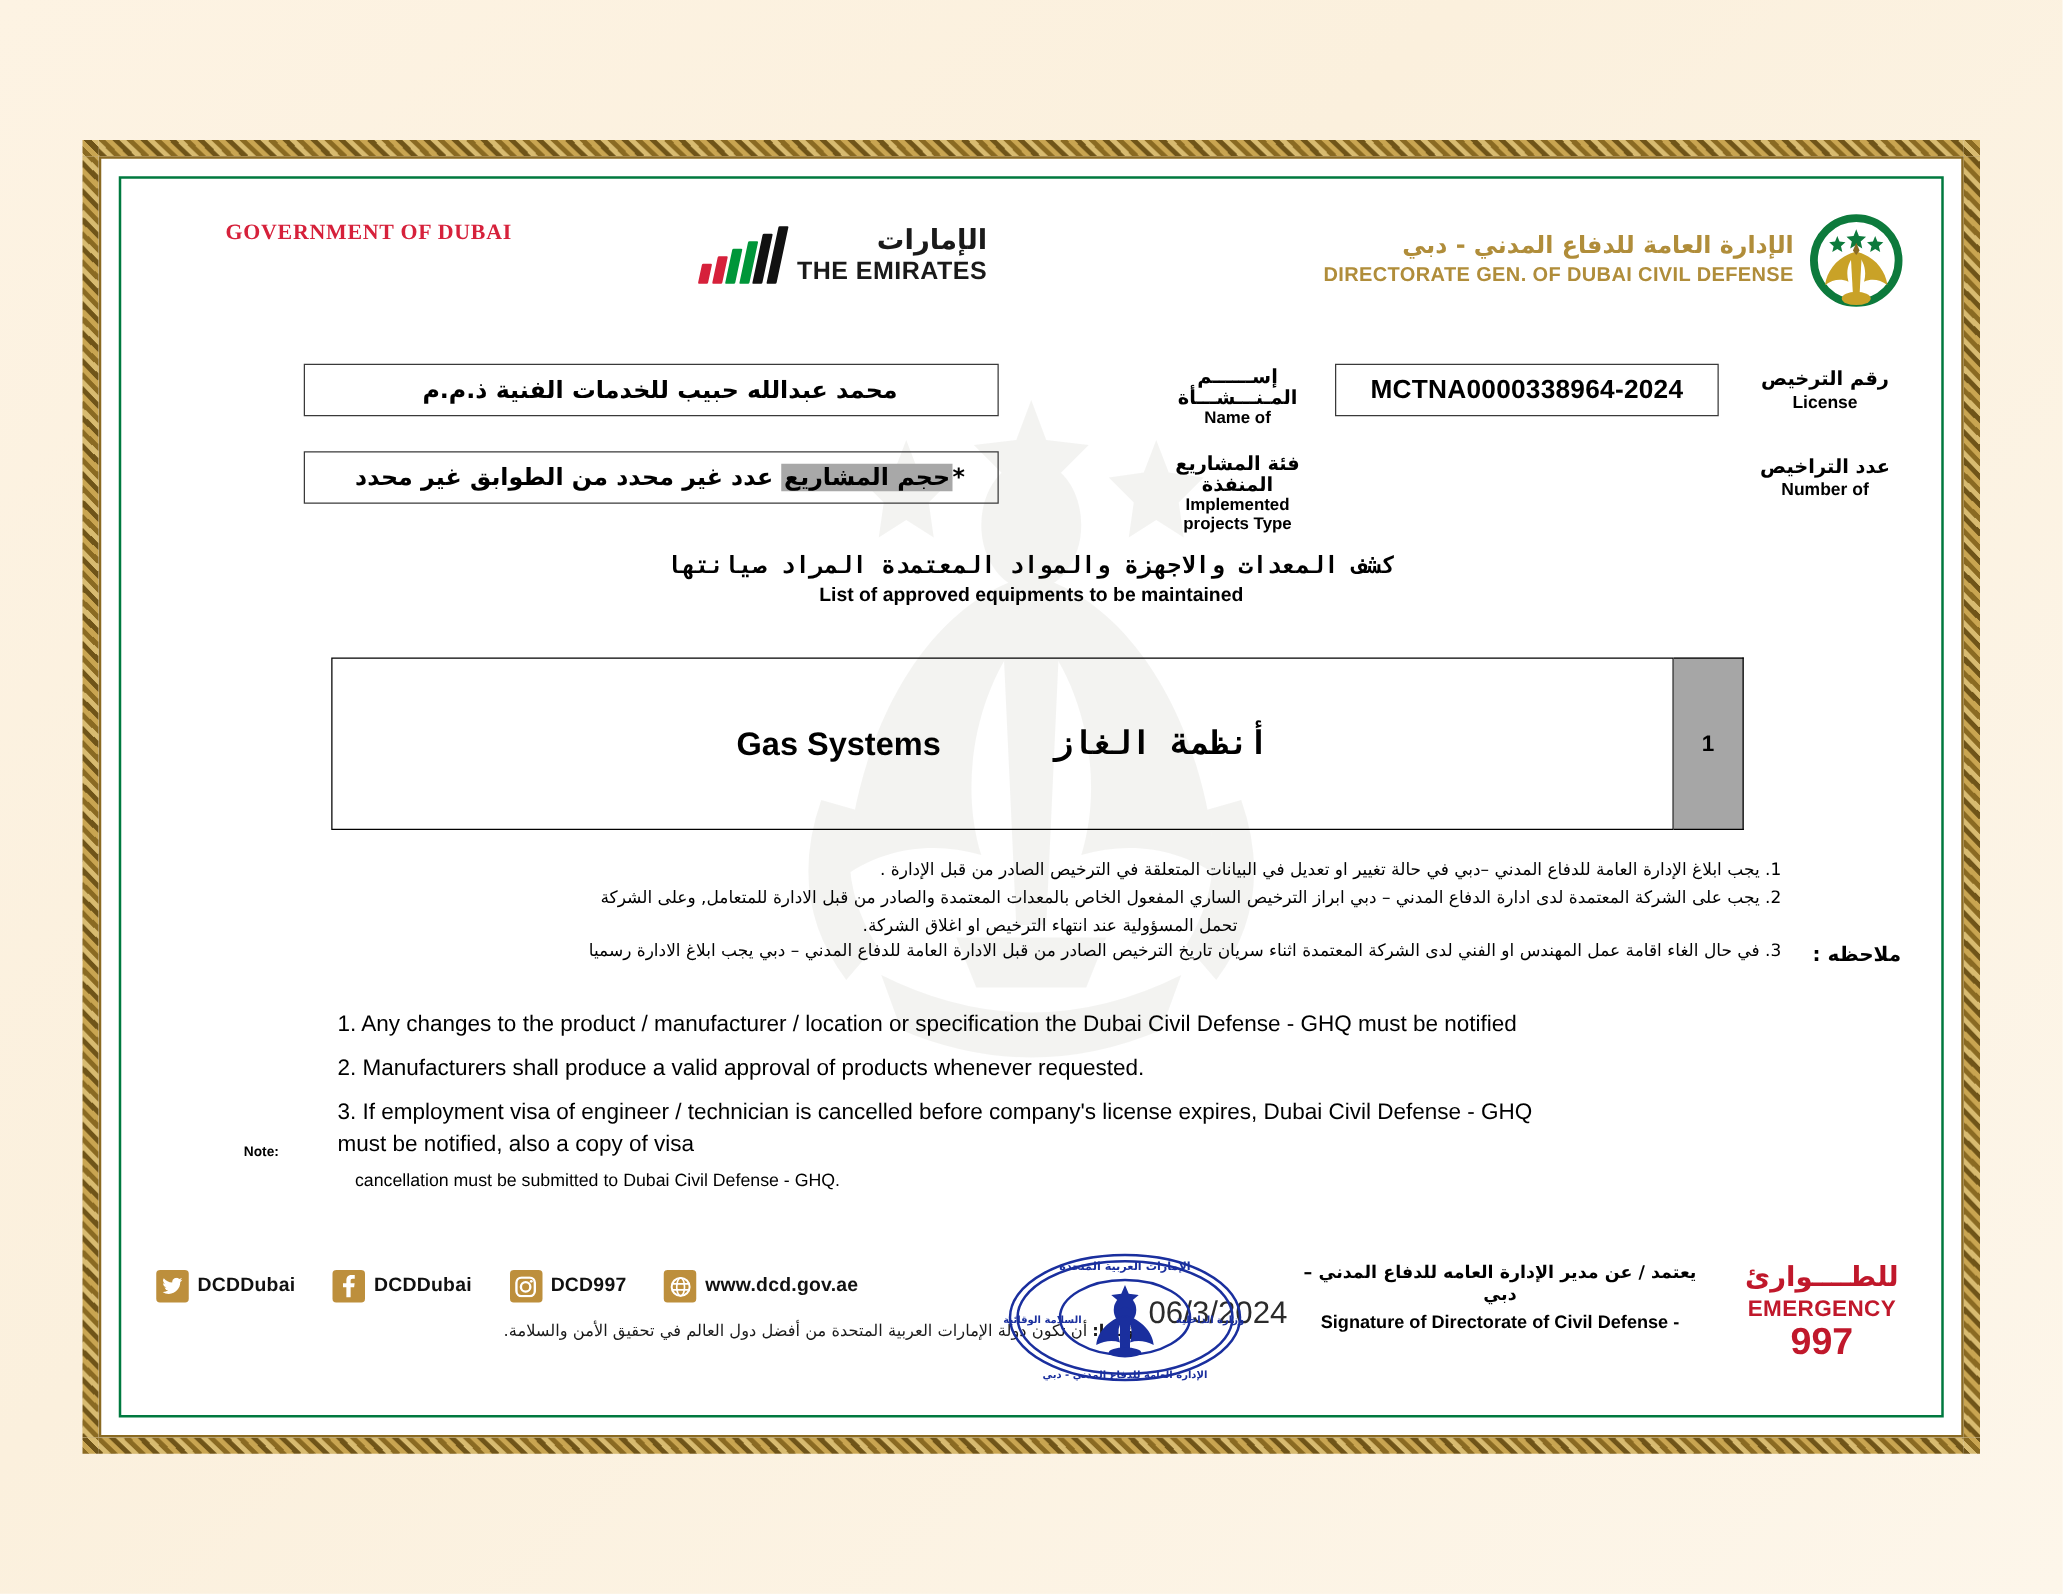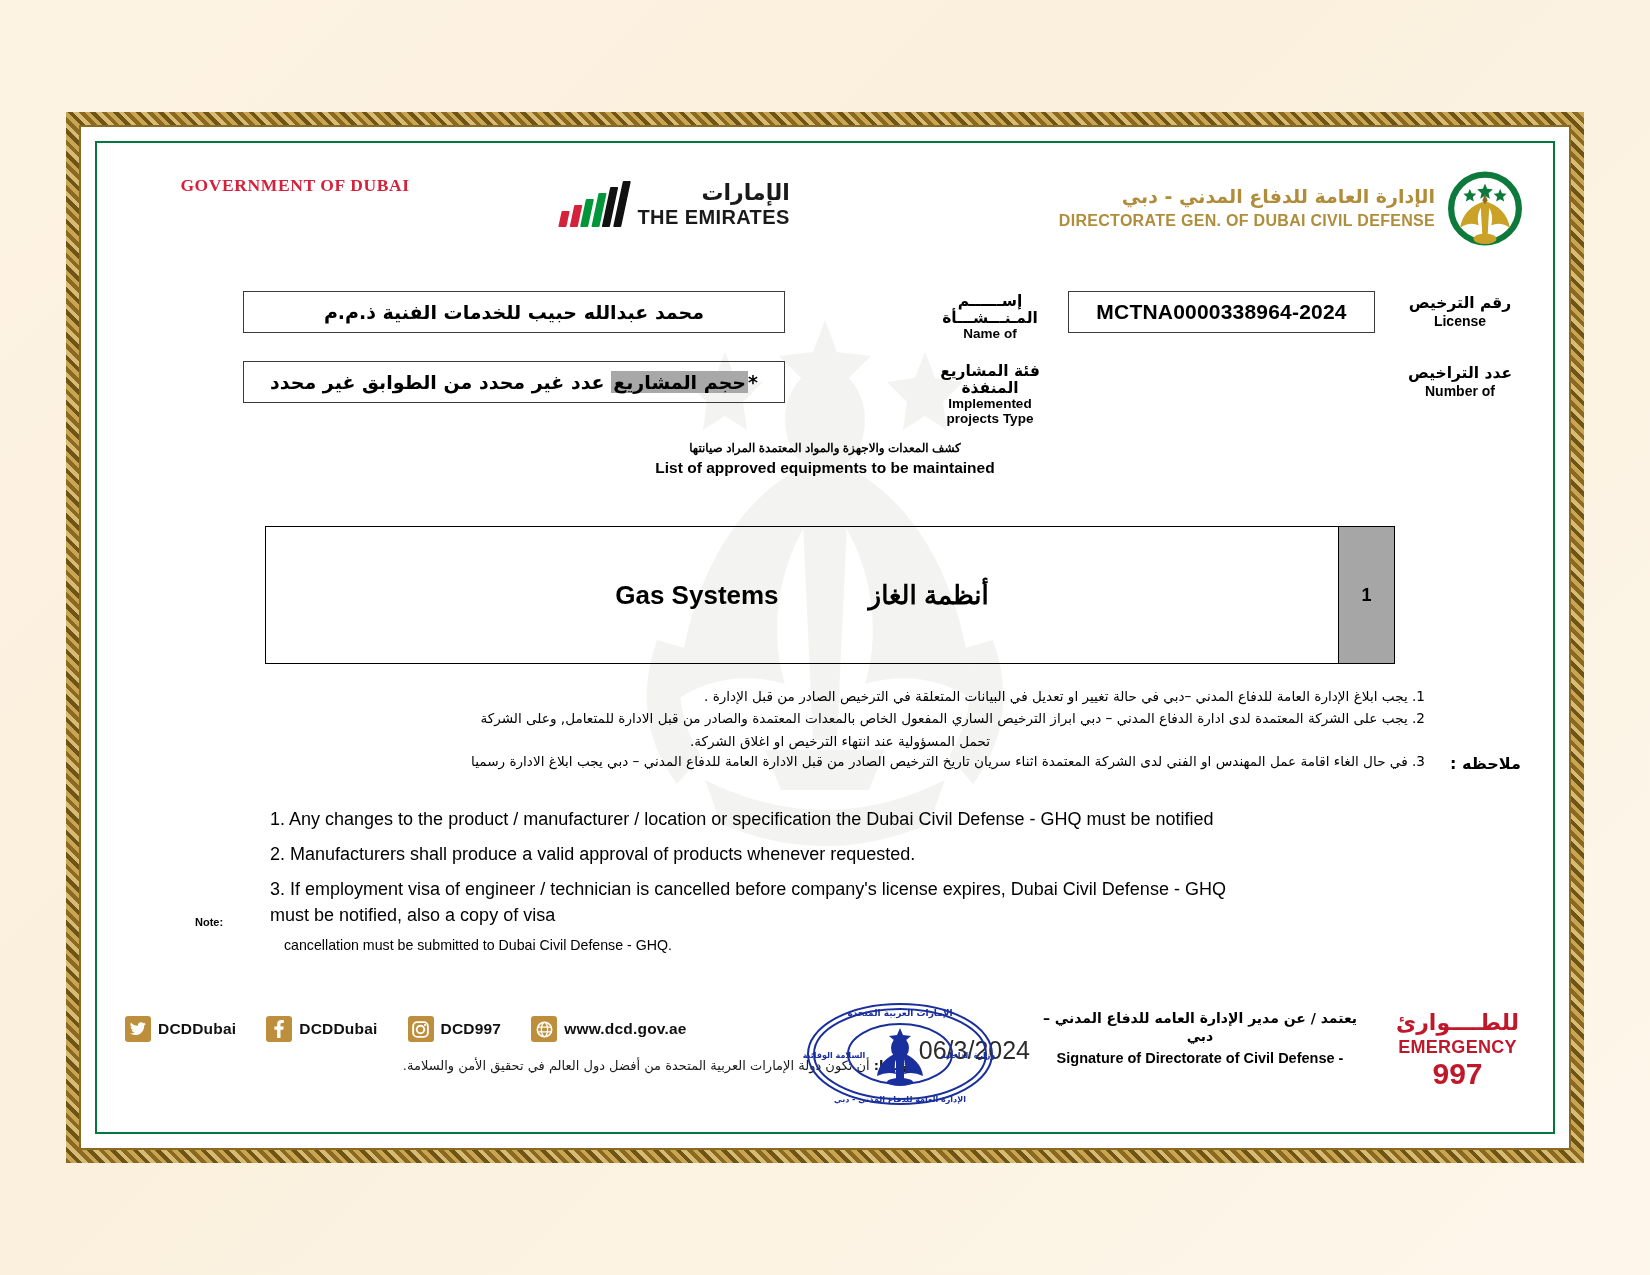--- a/index.html
+++ b/index.html
@@ -97,40 +97,40 @@
     display:flex;align-items:center;justify-content:center;
   }
   .box.val-lic{right:180px;top:0px;width:305px;height:40px;}
   .box.val-num{right:180px;top:0px;width:305px;height:40px;}
   .val-txt{font-size:21px;font-weight:bold;color:#000;letter-spacing:.2px;}
   .lbl-mid{
     position:absolute;right:505px;top:2px;width:120px;text-align:center;line-height:1.1;
   }
   .lbl-mid .lbl-ar{font-size:15.5px;}
   .lbl-mid .lbl-en{font-size:13.5px;}
-  .box.name-box{left:148px;top:0px;width:540px;height:40px;}
+  .box.name-box{left:148px;top:0px;width:540px;height:40px;padding-left:14px;}
   .name-txt{
     font-size:19px;font-weight:bold;color:#000;direction:rtl;
     font-family:"DejaVu Sans",sans-serif;
   }
   .hl{background:#a8a8a8;padding:0 2px;}
 
   
   .listtitle{position:absolute;left:0;right:0;top:300px;text-align:center;}
-  .lt-ar{font-size:12px;font-weight:bold;direction:rtl;font-family:Liberation Sans, sans-serif;color:#000;}
+  .lt-ar{font-size:19px;font-weight:bold;direction:rtl;font-family:Liberation Mono, monospace;color:#000;}
   .lt-en{font-size:15.5px;font-weight:bold;color:#000;margin-top:4px;}
 
   
   .table{position:absolute;left:170px;right:160px;top:385px;height:138px;display:flex;}
   .tcell-main{
     flex:1;border:1.6px solid #000;display:flex;align-items:center;justify-content:center;gap:90px;
     background:transparent;
   }
   .t-en{font-size:26px;font-weight:bold;color:#000;}
-  .t-ar{font-size:26px;font-weight:bold;color:#000;direction:rtl;font-family:Liberation Sans, sans-serif;}
+  .t-ar{font-size:26px;font-weight:bold;color:#000;direction:rtl;font-family:Liberation Mono, monospace;}
   .tcell-no{
     width:55px;border:1.6px solid #000;border-left:none;background:#a6a6a6;
     display:flex;align-items:center;justify-content:center;
     font-size:18px;font-weight:bold;color:#000;
   }
 
   
   .notes{position:absolute;left:0;right:0;top:545px;}
   .note-label{
     position:absolute;right:22px;top:68px;text-align:center;width:95px;line-height:1.2;

